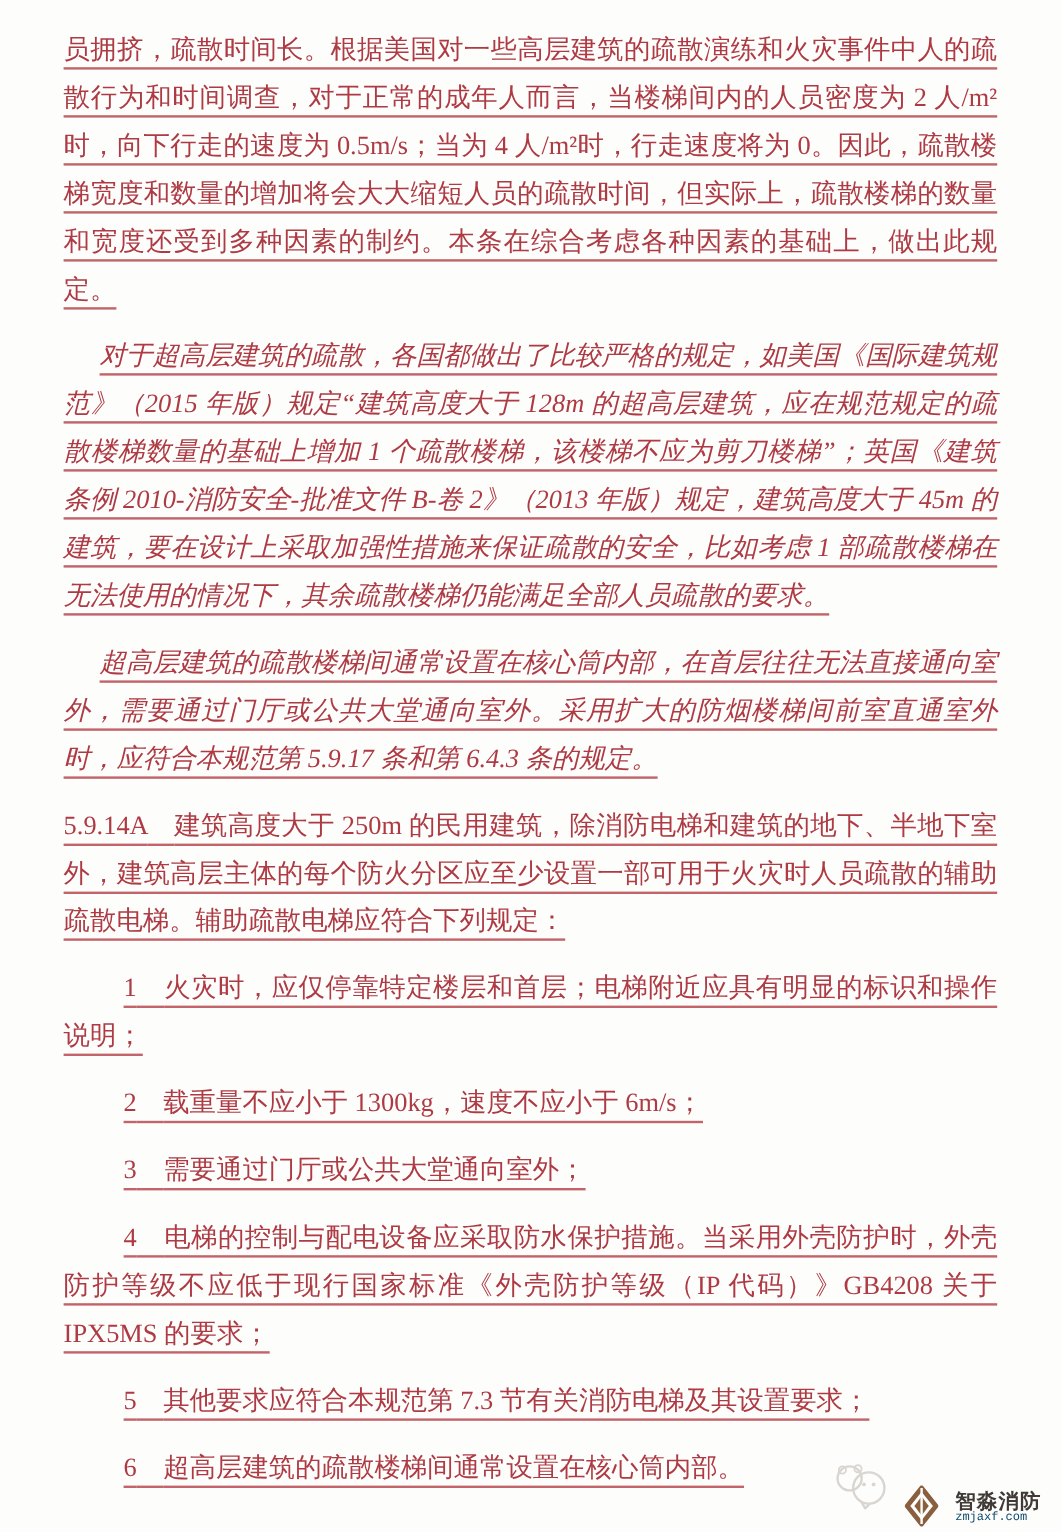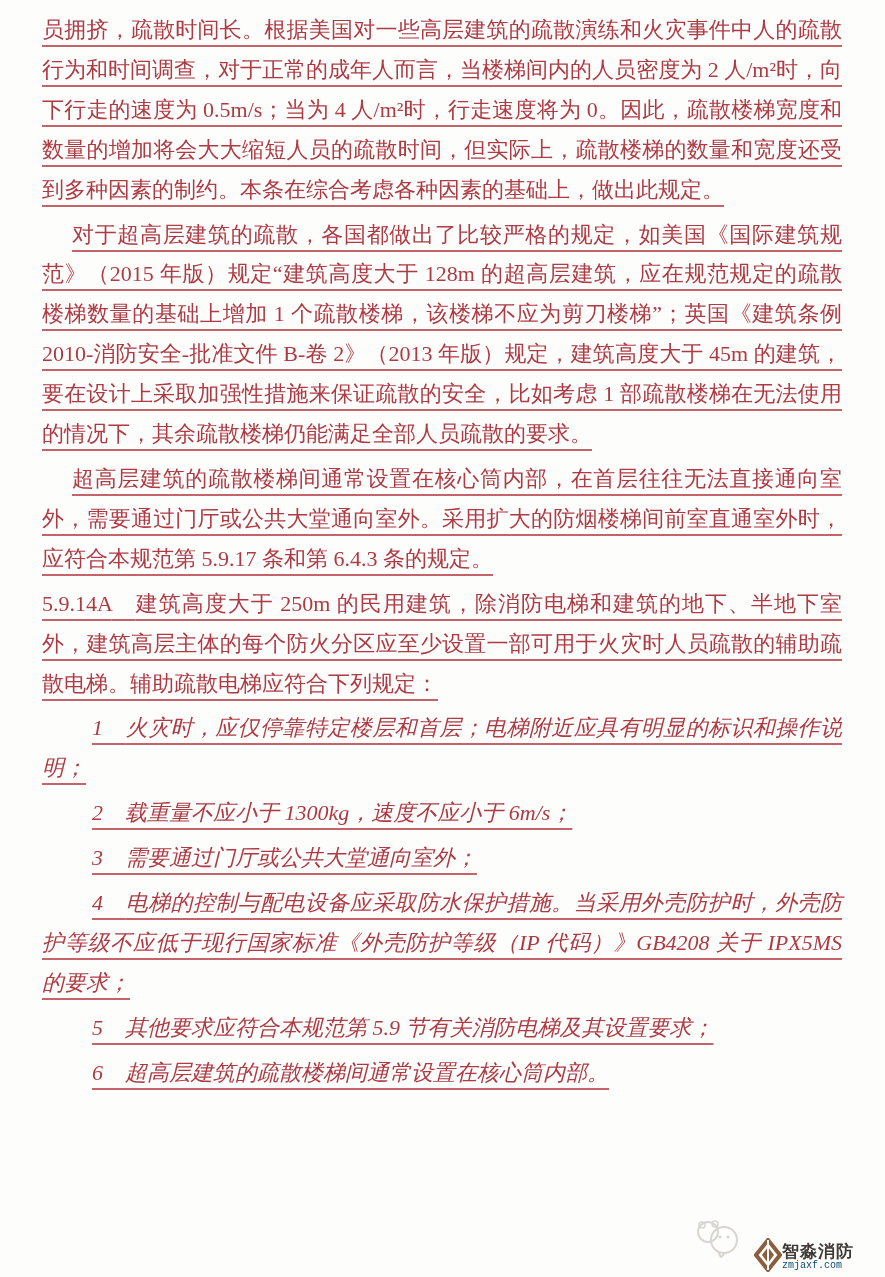--- a/index.html
+++ b/index.html
@@ -16,44 +16,44 @@
     left: 37px;
     top: 5px;
     width: 810px;
     font-size: 22px;
     line-height: 39.9px;
     color: #ae3b44;
     text-align: justify;
     word-break: break-word;
   }
   .doc p {
-    margin: 5px;
+    margin: 16px;
     text-decoration: underline;
     text-decoration-color: #c2646a;
     text-decoration-thickness: 2px;
     text-underline-offset: 8px;
   }
-  .indent { text-indent: 30px; }
-  .list-item { text-indent: 50px; font-style: italic; }
+  .indent { text-indent: 30px; font-style: italic; }
+  .list-item { text-indent: 50px; }
   .clause { text-indent: 0; }
   
   .wm { position: absolute; pointer-events: none; }
   .wm-gray {
     left: 746px; top: 1291px;
     font-size: 26px;
     color: #701a75;
     font-family: "Liberation Sans", "DejaVu Sans", sans-serif;
     letter-spacing: 2px;
     white-space: nowrap;
     text-align: center;
   }
   .wm-panda { left: 694px; top: 1220px; width: 52px; height: 38px; }
   .wm-brown {
     left: 754px; top: 1238px;
-    display: flex; align-items: center; gap: 0;
+    display: flex; align-items: center; gap: 14px;
     font-family: "Liberation Sans", "DejaVu Sans", sans-serif;
   }
   .wm-brown .txt { display: flex; flex-direction: column; line-height: 1.05; }
   .wm-brown .name {
     font-size: 17px; font-weight: bold; color: #3f3a35; letter-spacing: 1px;
   }
   .wm-brown .domain {
     font-size: 10px; font-weight: normal; color: #0c4a6e;
     font-family: "Liberation Mono", "DejaVu Sans Mono", monospace;
   }
@@ -73,21 +73,21 @@
   <p class="clause"><span>5.9.14A</span>　<span>建筑高度大于 250m 的民用建筑，除消防电梯和建筑的地下、半地下室外，建筑高层主体的每个防火分区应至少设置一部可用于火灾时人员疏散的辅助疏散电梯。辅助疏散电梯应符合下列规定：</span></p>
 
   <p class="list-item"><span>1</span>　<span>火灾时，应仅停靠特定楼层和首层；电梯附近应具有明显的标识和操作说明；</span></p>
 
   <p class="list-item"><span>2</span>　<span>载重量不应小于 1300kg，速度不应小于 6m/s；</span></p>
 
   <p class="list-item"><span>3</span>　<span>需要通过门厅或公共大堂通向室外；</span></p>
 
   <p class="list-item"><span>4</span>　<span>电梯的控制与配电设备应采取防水保护措施。当采用外壳防护时，外壳防护等级不应低于现行国家标准《外壳防护等级（IP 代码）》GB4208 关于 IPX5MS 的要求；</span></p>
 
-  <p class="list-item"><span>5</span>　<span>其他要求应符合本规范第 5.9 节有关消防电梯及其设置要求；</span></p>
+  <p class="list-item"><span>5</span>　<span>其他要求应符合本规范第 7.3 节有关消防电梯及其设置要求；</span></p>
 
   <p class="list-item"><span>6</span>　<span>超高层建筑的疏散楼梯间通常设置在核心筒内部。</span></p>
 
 </div>
 
 <div class="wm wm-panda">
   <svg width="52" height="38" viewBox="0 0 52 38">
     <circle cx="14" cy="12" r="10" fill="none" stroke="#d9d6d1" stroke-width="2"></circle>
     <circle cx="30" cy="20" r="13" fill="none" stroke="#d9d6d1" stroke-width="2"></circle>
     <circle cx="8" cy="5" r="3" fill="none" stroke="#d9d6d1" stroke-width="1.5"></circle>

